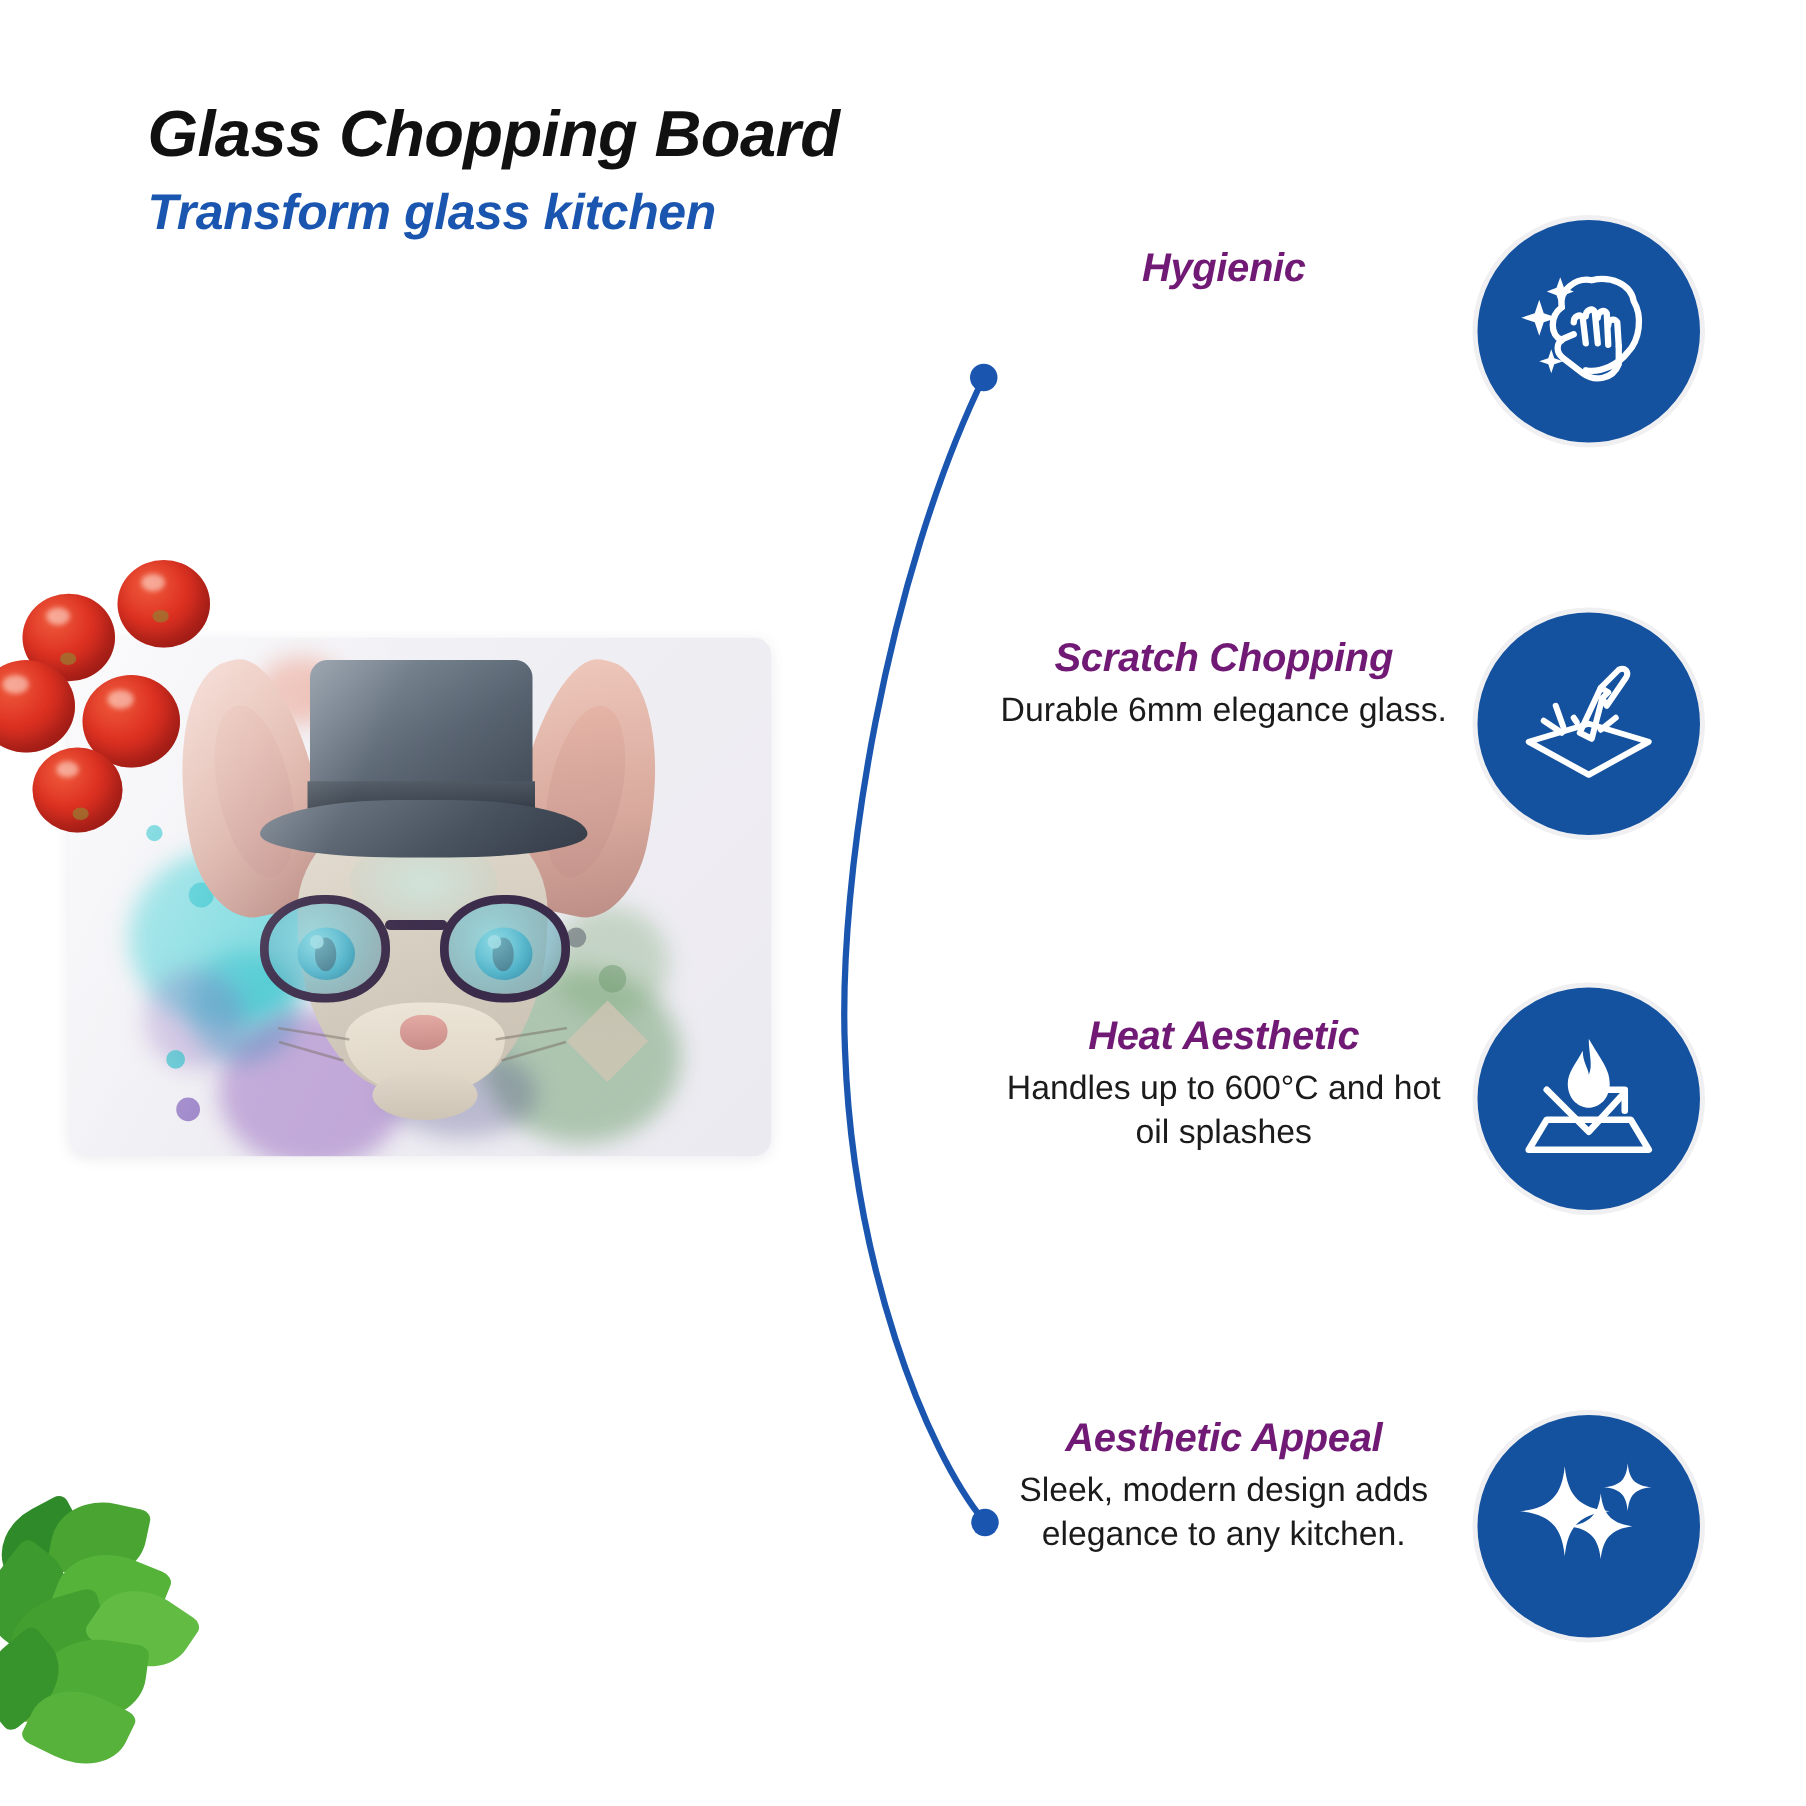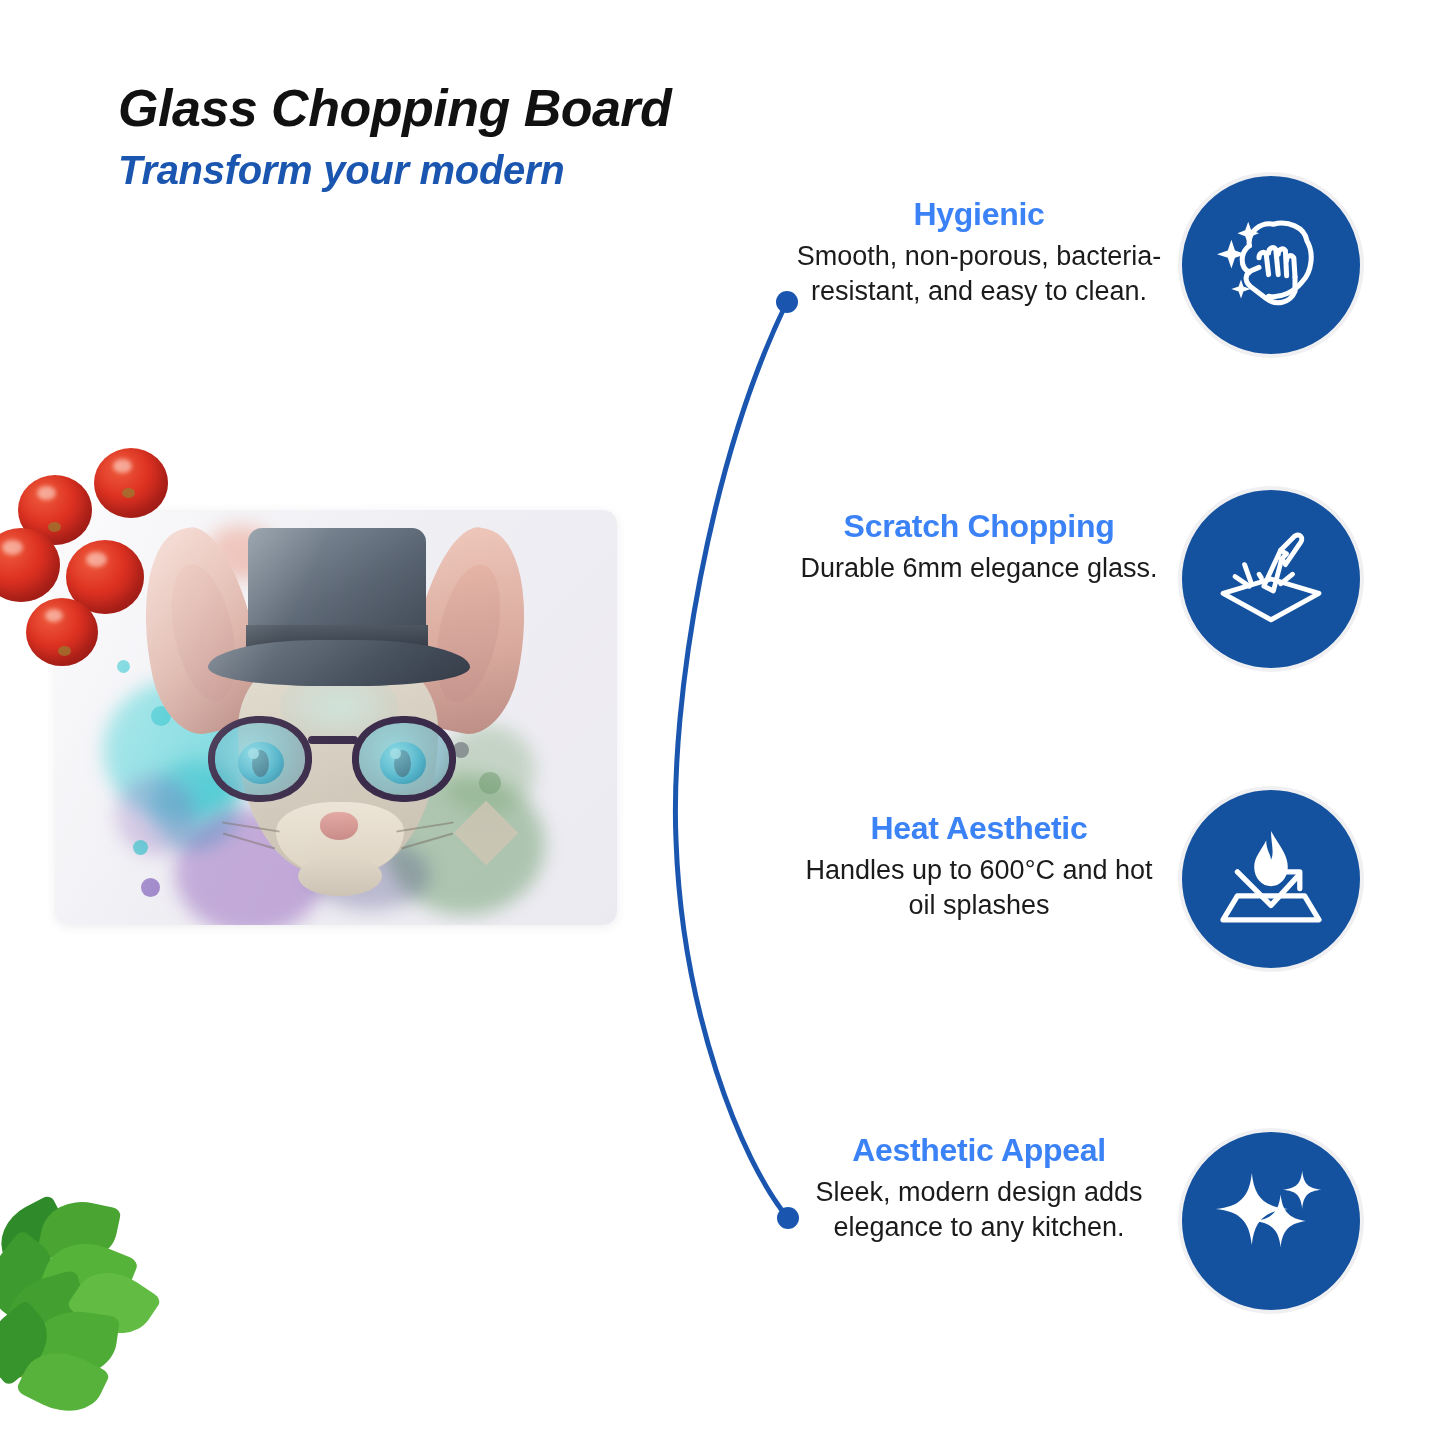--- a/index.html
+++ b/index.html
@@ -147,22 +147,22 @@
   .leaf { position:absolute; border-radius:60% 12% 60% 12%/60% 12% 60% 12%; }
   .stem { position:absolute; background:#6fae33; border-radius:3px; transform-origin:left center; }
 
   
   #connector { position:absolute; left:640px; top:280px; width:180px; height:960px; }
 
   
   .feature { position:absolute; left:790px; width:600px; }
   .feature-text { width:378px; text-align:center; }
   .feature-title {
-    font-size:32px; font-weight:bold; color:#3b82f6;
-    letter-spacing:-0.3px; line-height:1.15; margin-bottom:6px; white-space:nowrap;
+    font-size:32px; font-weight:bold; color:#701a75;
+    letter-spacing:-0.3px; line-height:1.15; margin-bottom:6px; white-space:nowrap;font-style:italic;
   }
   .feature-desc {
     font-size:27px; font-weight:400; color:#1b1b1b; line-height:1.30;
   }
   .icon-circle {
     position:absolute; left:388px; width:186px; height:186px;
     border-radius:50%; background:#14529F;
     border:4px solid #f0f0f2;
     display:flex; align-items:center; justify-content:center;
   }
@@ -171,21 +171,21 @@
   #feat-0 { top:196px; }  #feat-0 .icon-circle { top:-24px; }
   #feat-1 { top:508px; }  #feat-1 .icon-circle { top:-22px; }
   #feat-2 { top:810px; }  #feat-2 .icon-circle { top:-24px; }
   #feat-3 { top:1132px; } #feat-3 .icon-circle { top:-4px; }
 </style>
 </head>
 <body>
 
 <div id="header">
   <div id="title">Glass Chopping Board</div>
-  <div id="subtitle">Transform your modern</div>
+  <div id="subtitle">Transform glass kitchen</div>
 </div>
 
 <div id="product-area">
 
   <div id="board">
 
     <div class="splash sp-teal1"></div>
     <div class="splash sp-teal2"></div>
     <div class="splash sp-purp1"></div>
     <div class="splash sp-purp2"></div>
@@ -271,21 +271,20 @@
 
 <svg id="connector" viewBox="0 0 180 960">
   <path d="M 147 22 C 70 180, 30 420, 36 560 C 42 730, 100 880, 148 938" fill="none" stroke="#1A56B0" stroke-width="5" stroke-linecap="round"></path>
   <circle cx="147" cy="22" r="11" fill="#1A56B0"></circle>
   <circle cx="148" cy="938" r="11" fill="#1A56B0"></circle>
 </svg>
 
 <div class="feature" id="feat-0">
   <div class="feature-text">
     <div class="feature-title">Hygienic</div>
-    <div class="feature-desc">Smooth, non-porous, bacteria-resistant, and easy to clean.</div>
   </div>
   <div class="icon-circle">
     <svg viewBox="0 0 100 100">
       <g fill="none" stroke="#FFFFFF" stroke-width="4.2" stroke-linejoin="round" stroke-linecap="round">
         <path d="M32 34 C30 22, 42 14, 52 16 C64 13, 78 18, 80 30 C86 40, 84 56, 76 64 C70 72, 58 78, 48 76"></path>
         <path d="M32 34 C24 40, 24 52, 32 56"></path>
         <path d="M40 44 C40 40, 44 38, 46 41 L48 58"></path>
         <path d="M48 40 C48 36, 52 34, 54 37 L56 58"></path>
         <path d="M56 41 C56 37, 60 35, 62 38 L63 59"></path>
         <path d="M63 46 C63 42, 67 41, 69 44 L70 60"></path>

